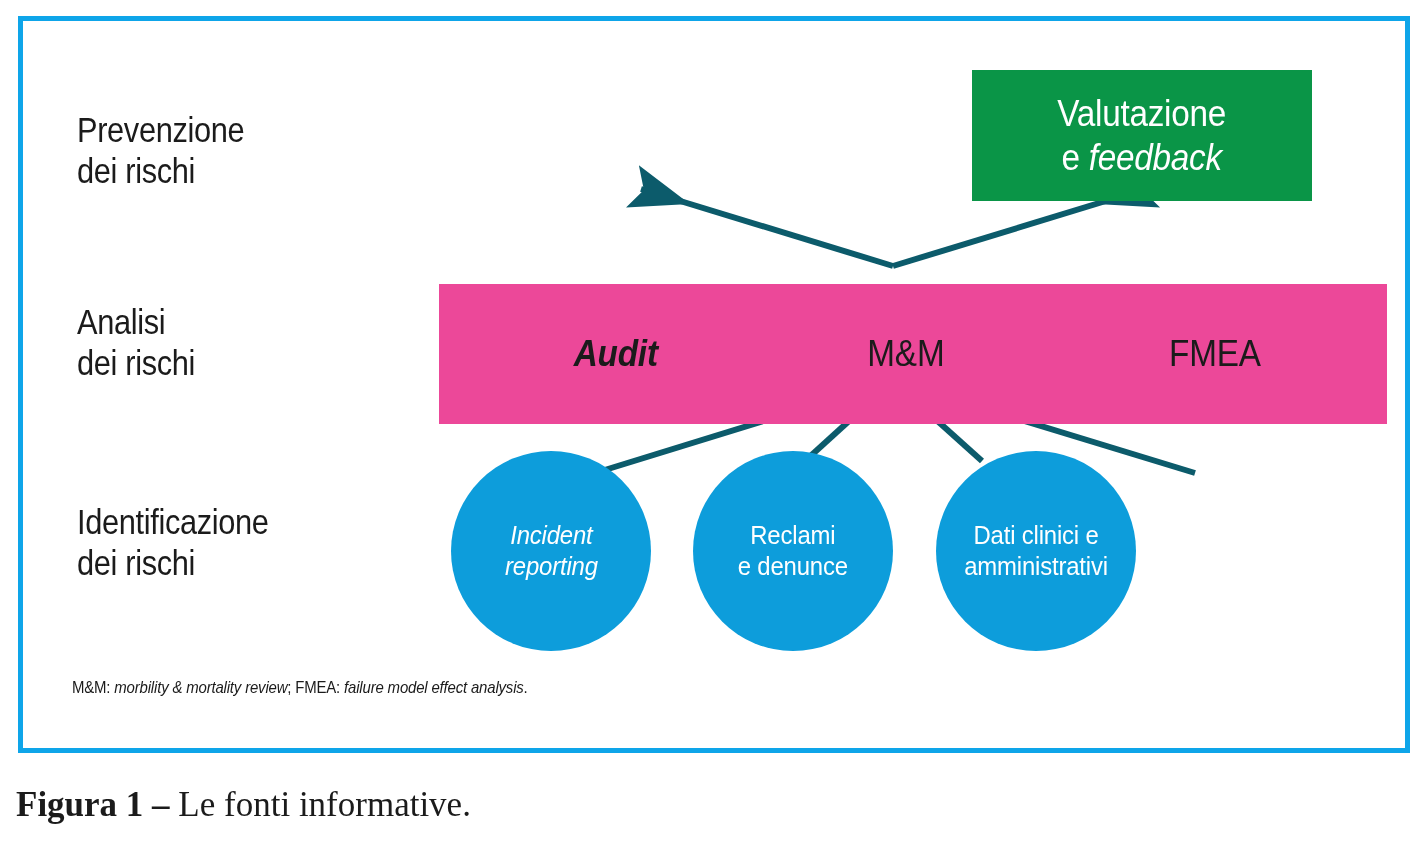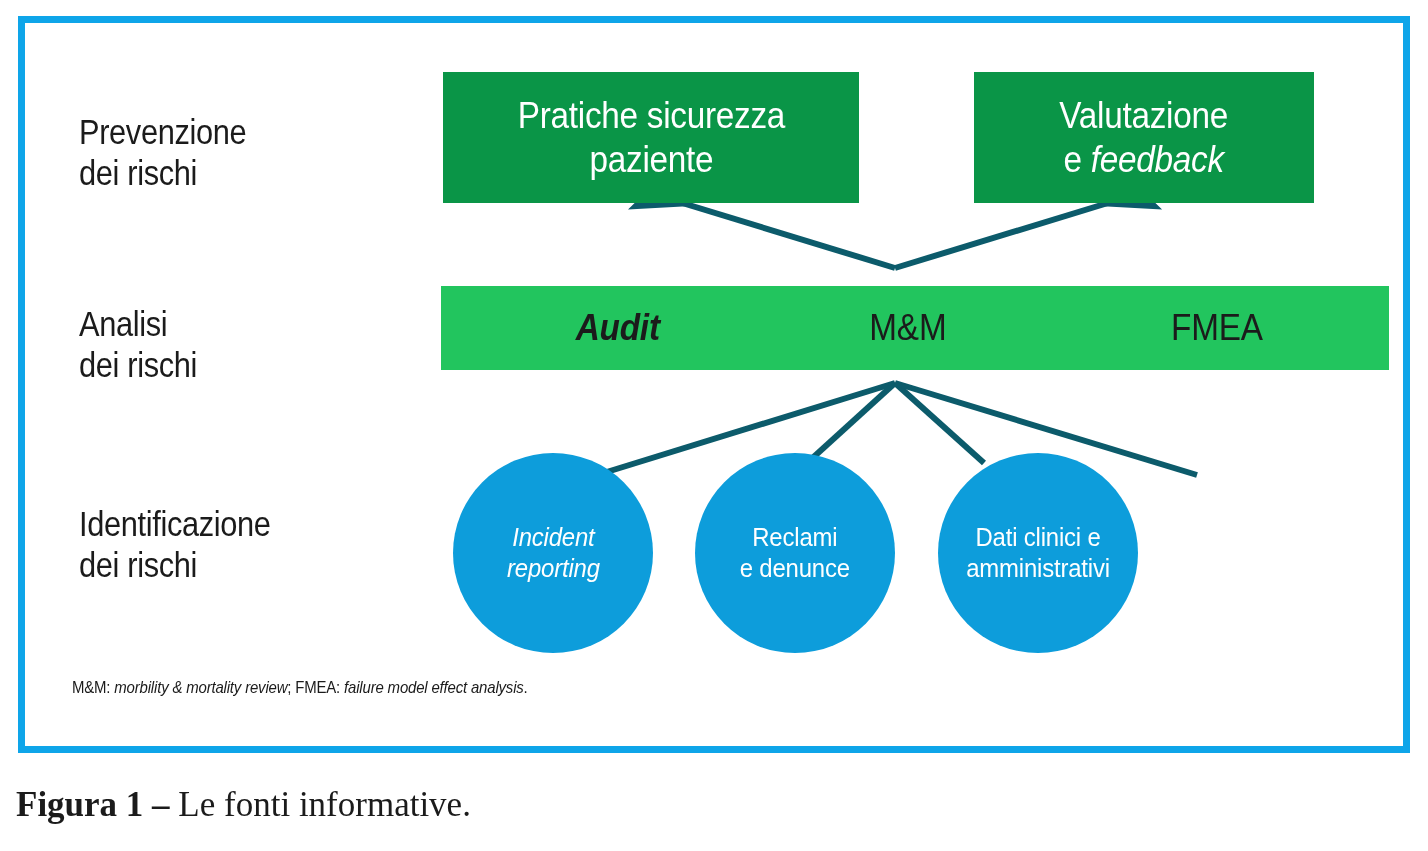--- a/index.html
+++ b/index.html
@@ -15,21 +15,21 @@
     overflow: hidden;
   }
 
   
   #figure-frame {
     position: absolute;
     left: 18px;
     top: 16px;
     width: 1392px;
     height: 737px;
-    border: 7px solid #0ea5e9;
+    border: 5px solid #0ea5e9;
     box-sizing: border-box;
     background: #ffffff;
   }
 
   
   .row-label {
     position: absolute;
     left: 54px;
     color: #1b1b1b;
     font-family: "Liberation Sans", sans-serif;
@@ -67,22 +67,22 @@
   #green-box-pratiche {
     left: 418px; top: 49px; width: 416px; height: 131px;
   }
   #green-box-valutazione {
     left: 949px; top: 49px; width: 340px; height: 131px;
   }
 
   
   #yellow-bar {
     position: absolute;
-    left: 416px; top: 263px; width: 948px; height: 84px;
-    background: #22c55e;
+    left: 416px; top: 263px; width: 948px; height: 140px;
+    background: #ec4899;
   }
   .yellow-item {
     position: absolute;
     top: 50%;
     transform: translateY(-50%);
     color: #1b1b1b;
     font-size: 37px;
     font-weight: 400;
     letter-spacing: -0.2px;
     white-space: nowrap;
@@ -171,24 +171,20 @@
     <line x1="890" y1="378" x2="1192" y2="470" stroke="#0c5b6b" stroke-width="6"></line>
   </svg>
 
   <div class="row-label" id="row-label-prevenzione">Prevenzione
 dei rischi</div>
   <div class="row-label" id="row-label-analisi">Analisi
 dei rischi</div>
   <div class="row-label" id="row-label-identificazione">Identificazione
 dei rischi</div>
 
-  <div class="green-box" id="green-box-pratiche">
-    <span class="txt">Pratiche sicurezza
-paziente</span>
-  </div>
 
   <div class="green-box" id="green-box-valutazione">
     <span class="txt"><span>Valutazione</span><br><span>e </span><span class="ital">feedback</span></span>
   </div>
 
   <div id="yellow-bar">
     <div class="yellow-item" id="yellow-item-audit">
       <span class="txt">Audit</span>
     </div>
     <div class="yellow-item" id="yellow-item-mm">

